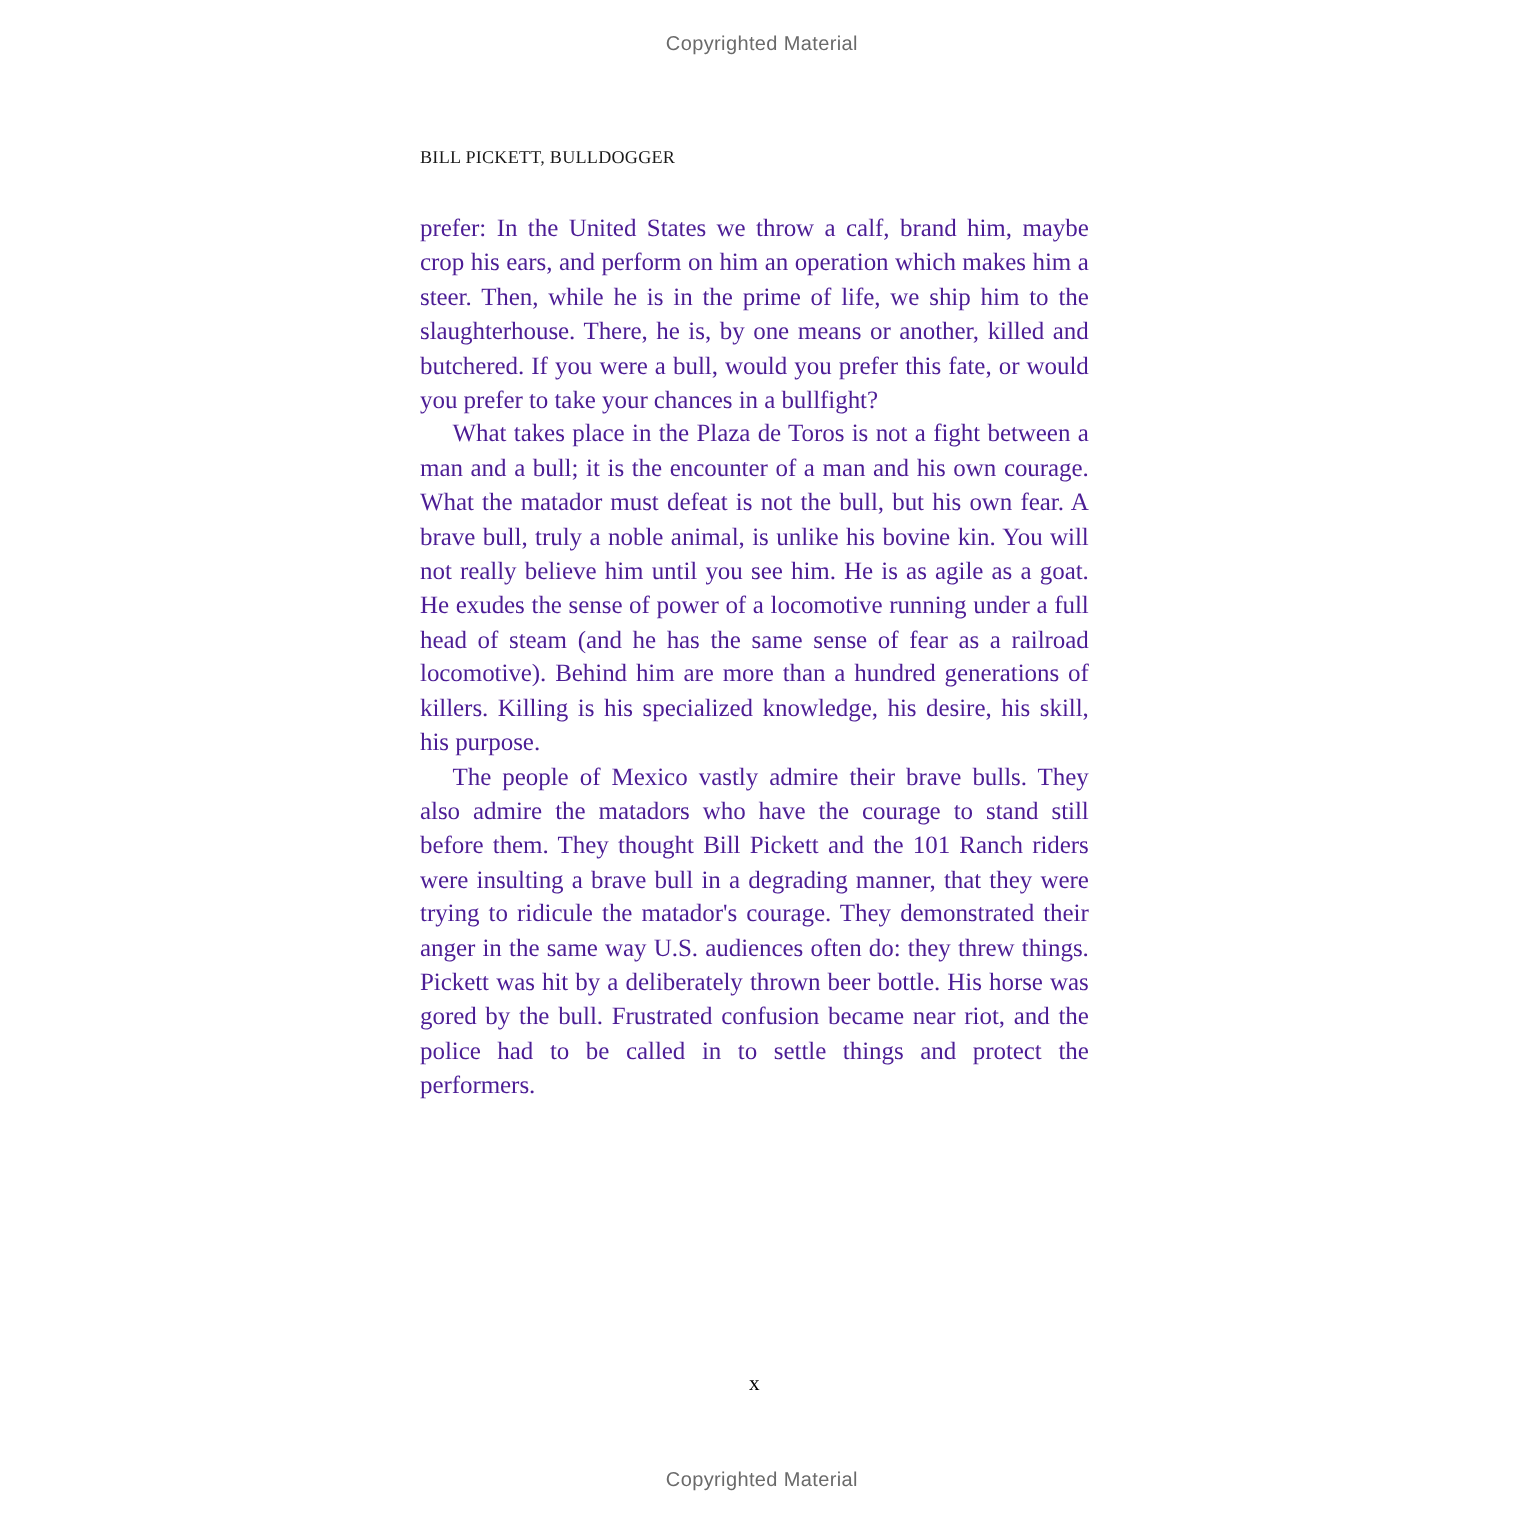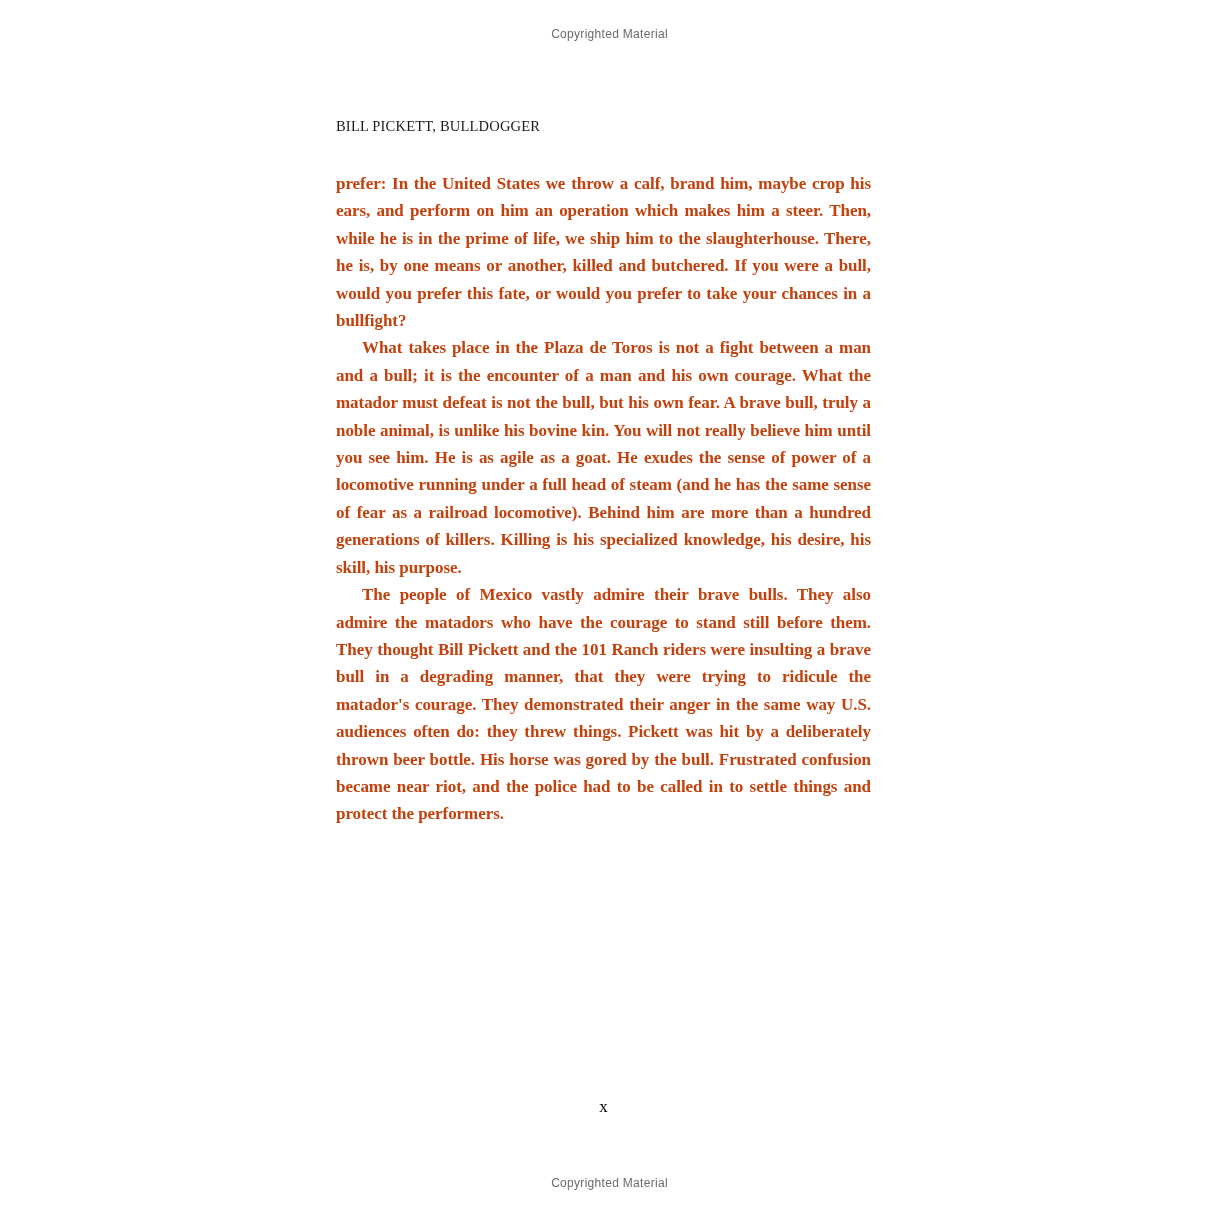--- a/index.html
+++ b/index.html
@@ -20,21 +20,21 @@
     position: absolute;
     inset: 0;
   }
 
   .watermark {
     position: absolute;
     left: 0;
     right: 0;
     text-align: center;
     font-family: "Liberation Sans", sans-serif;
-    font-size: 12px;
+    font-size: 16px;
     letter-spacing: 0.3px;
     color: #6a6a6a;
   }
   .watermark-top { top: 27px; }
   .watermark-bottom { top: 1176px; }
 
   .content {
     position: absolute;
     left: 336px;
     top: 118px;
@@ -45,27 +45,26 @@
     font-family: Liberation Serif, serif;
     font-size: 14.5px;
     letter-spacing: 0.2px;
     color: #1a1a1a;
     margin-bottom: 35px;
     white-space: nowrap;
   }
 
   .body-text p {
     margin: 0;
-    font-size: 17px;
+    font-size: 20px;
     line-height: 27.4px;
     text-align: justify;
     text-justify: inter-word;
-    color: #c2410c;
+    color: #4c1d95;
     letter-spacing: -0.05px;
-    font-weight: bold;
   }
   .body-text p + p {
     text-indent: 26px;
   }
 
   .folio {
     position: absolute;
     left: 336px;
     top: 1097px;
     width: 535px;

